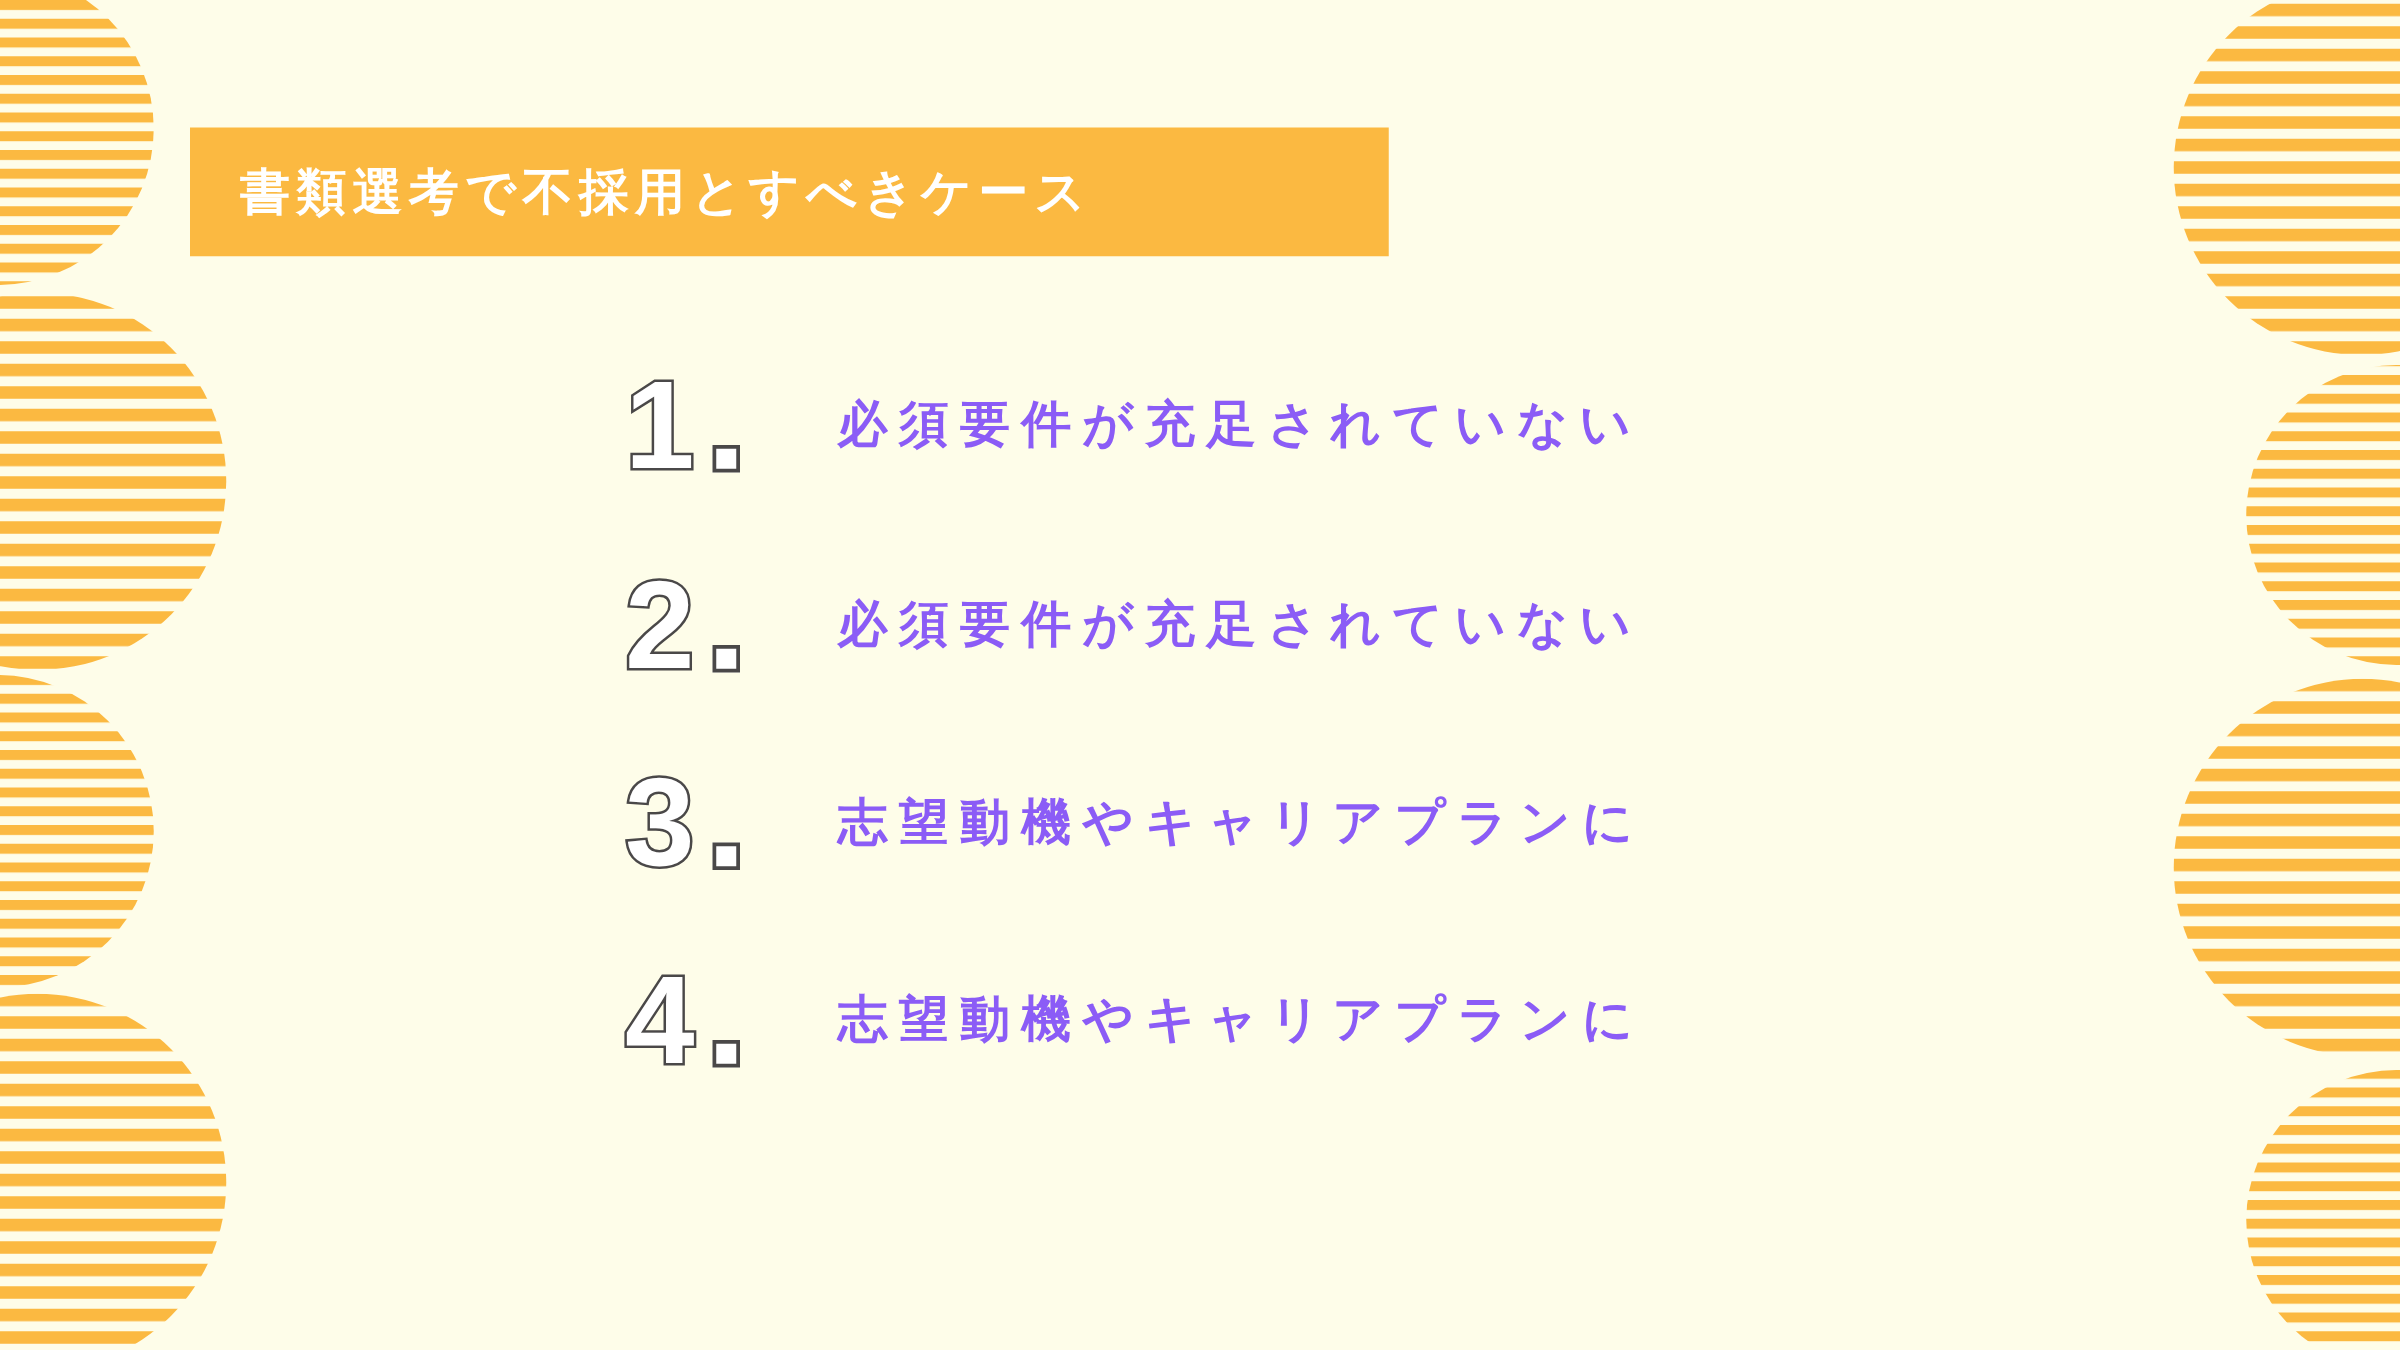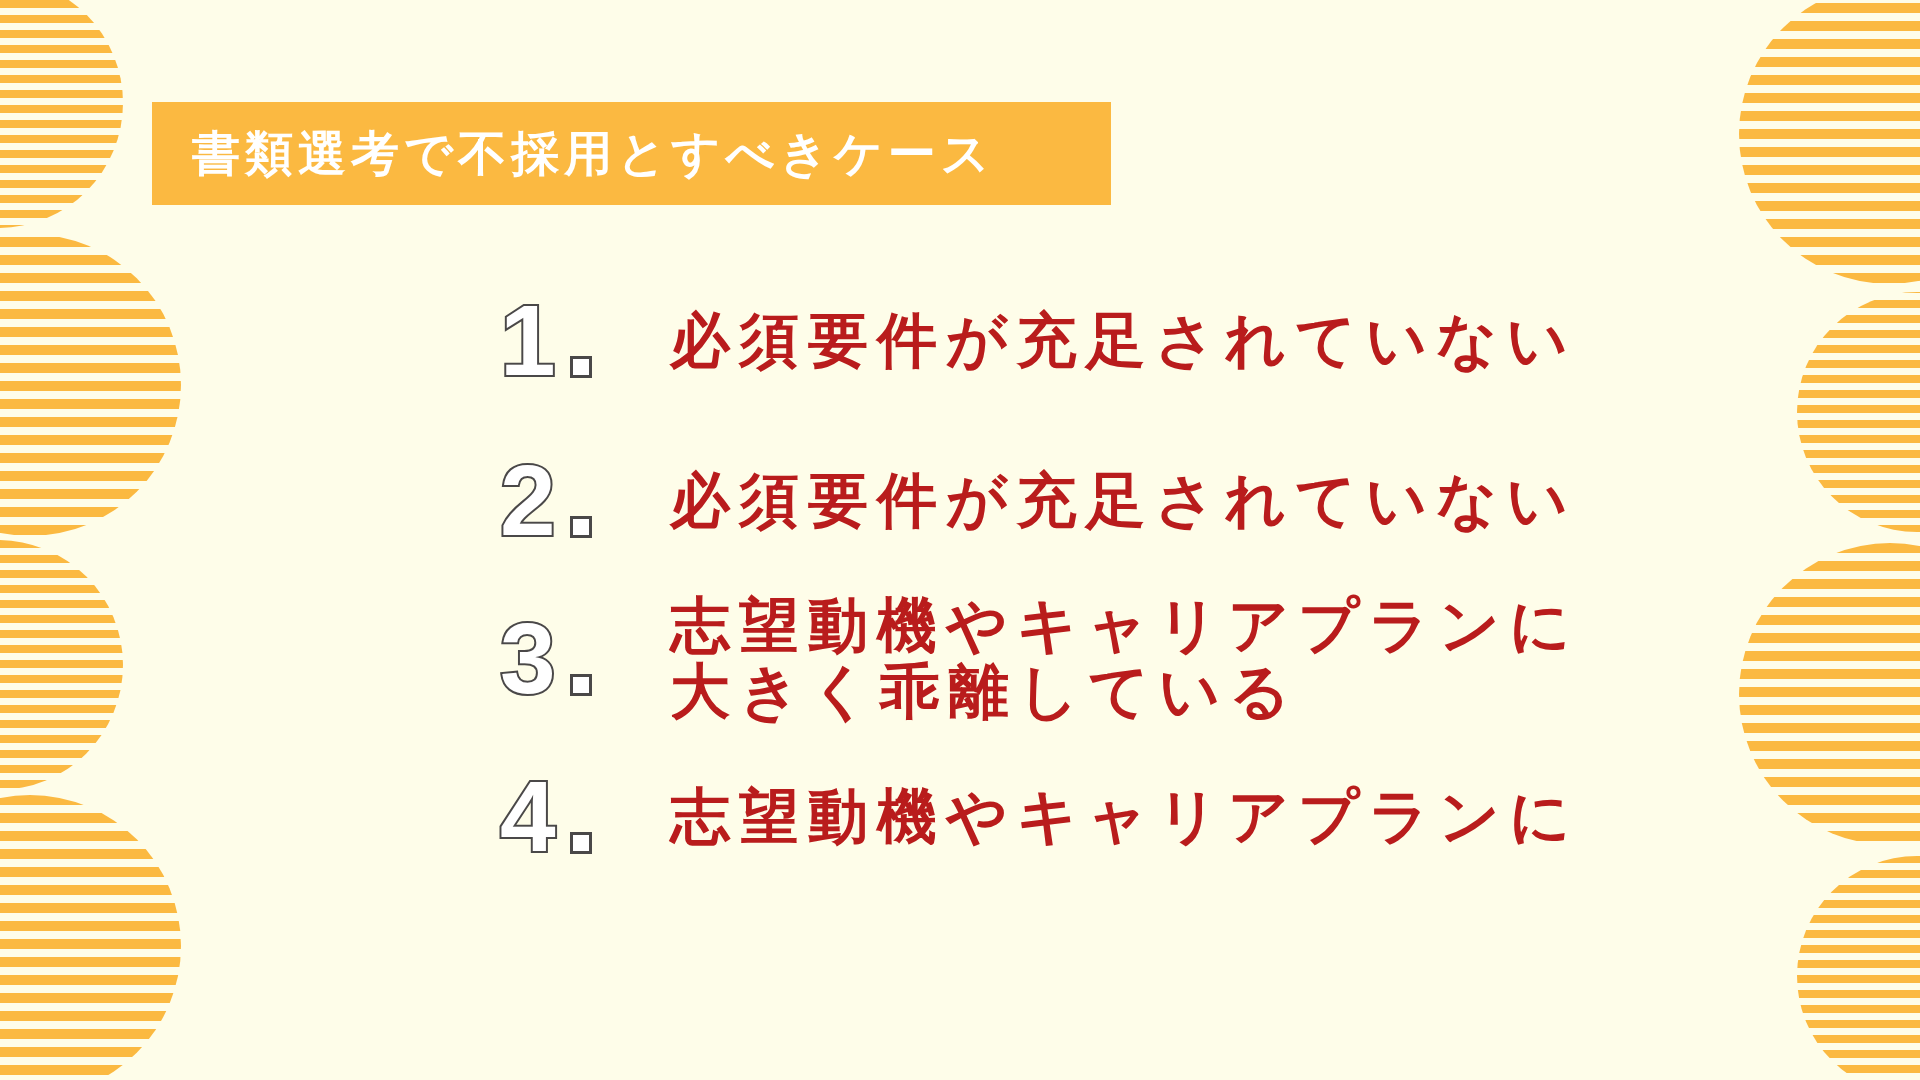--- a/index.html
+++ b/index.html
@@ -8,42 +8,42 @@
     background: #FEFDE9;
     font-family: "DejaVu Sans", "Liberation Sans", sans-serif;
   }
   .deco { position: absolute; left: 0; top: 0; width: 1920px; height: 1080px; pointer-events: none; }
   .title-box {
     position: absolute; left: 152px; top: 102px; width: 959px; height: 103px;
     background: #FBB941; display: flex; align-items: center;
     box-sizing: border-box; padding-left: 40px;
   }
   .title-text {
-    color: #FFFFFF; font-weight: bold; font-size: 48px; letter-spacing: 5px;
+    color: #FFFFFF; font-weight: bold; font-size: 40px; letter-spacing: 5px;
     white-space: nowrap;
   }
   .item {
     position: absolute; left: 500px; width: 1000px; display: flex; align-items: center;
   }
   .num {
     width: 170px; flex: 0 0 170px; display: flex; align-items: flex-end;
   }
   .num-digit {
     font-family: "Liberation Sans", "DejaVu Sans", sans-serif;
     font-weight: bold; font-size: 100px; line-height: 80px; height: 80px;
     color: #FFFFFF;
     -webkit-text-stroke: 4px #4A4848;
     paint-order: stroke fill;
   }
   .num-dot {
     width: 16px; height: 16px; background: #FFFFFF; border: 3px solid #4A4848;
     margin-left: 14px; margin-bottom: 2px;
   }
   .item-text {
-    color: #b91c1c; font-weight: bold; font-size: 60px; letter-spacing: 9px;
+    color: #8b5cf6; font-weight: bold; font-size: 40px; letter-spacing: 9px;
     line-height: 66px;
   }
   .item-text span { display: block; white-space: nowrap; }
 </style>
 </head>
 <body>
 
 <svg class="deco" viewBox="0 0 1920 1080" xmlns="http://www.w3.org/2000/svg">
   <defs>
     <pattern id="stripe15" patternUnits="userSpaceOnUse" width="1920" height="15">
@@ -91,21 +91,20 @@
   </div>
 </div>
 
 <div class="item" style="top:588px; height:140px;">
   <div class="num">
     <span class="num-digit">3</span>
     <span class="num-dot"></span>
   </div>
   <div class="item-text">
     <span>志望動機やキャリアプランに</span>
-    <span>大きく乖離している</span>
   </div>
 </div>
 
 <div class="item" style="top:746px; height:140px;">
   <div class="num">
     <span class="num-digit">4</span>
     <span class="num-dot"></span>
   </div>
   <div class="item-text">
     <span>志望動機やキャリアプランに</span>

